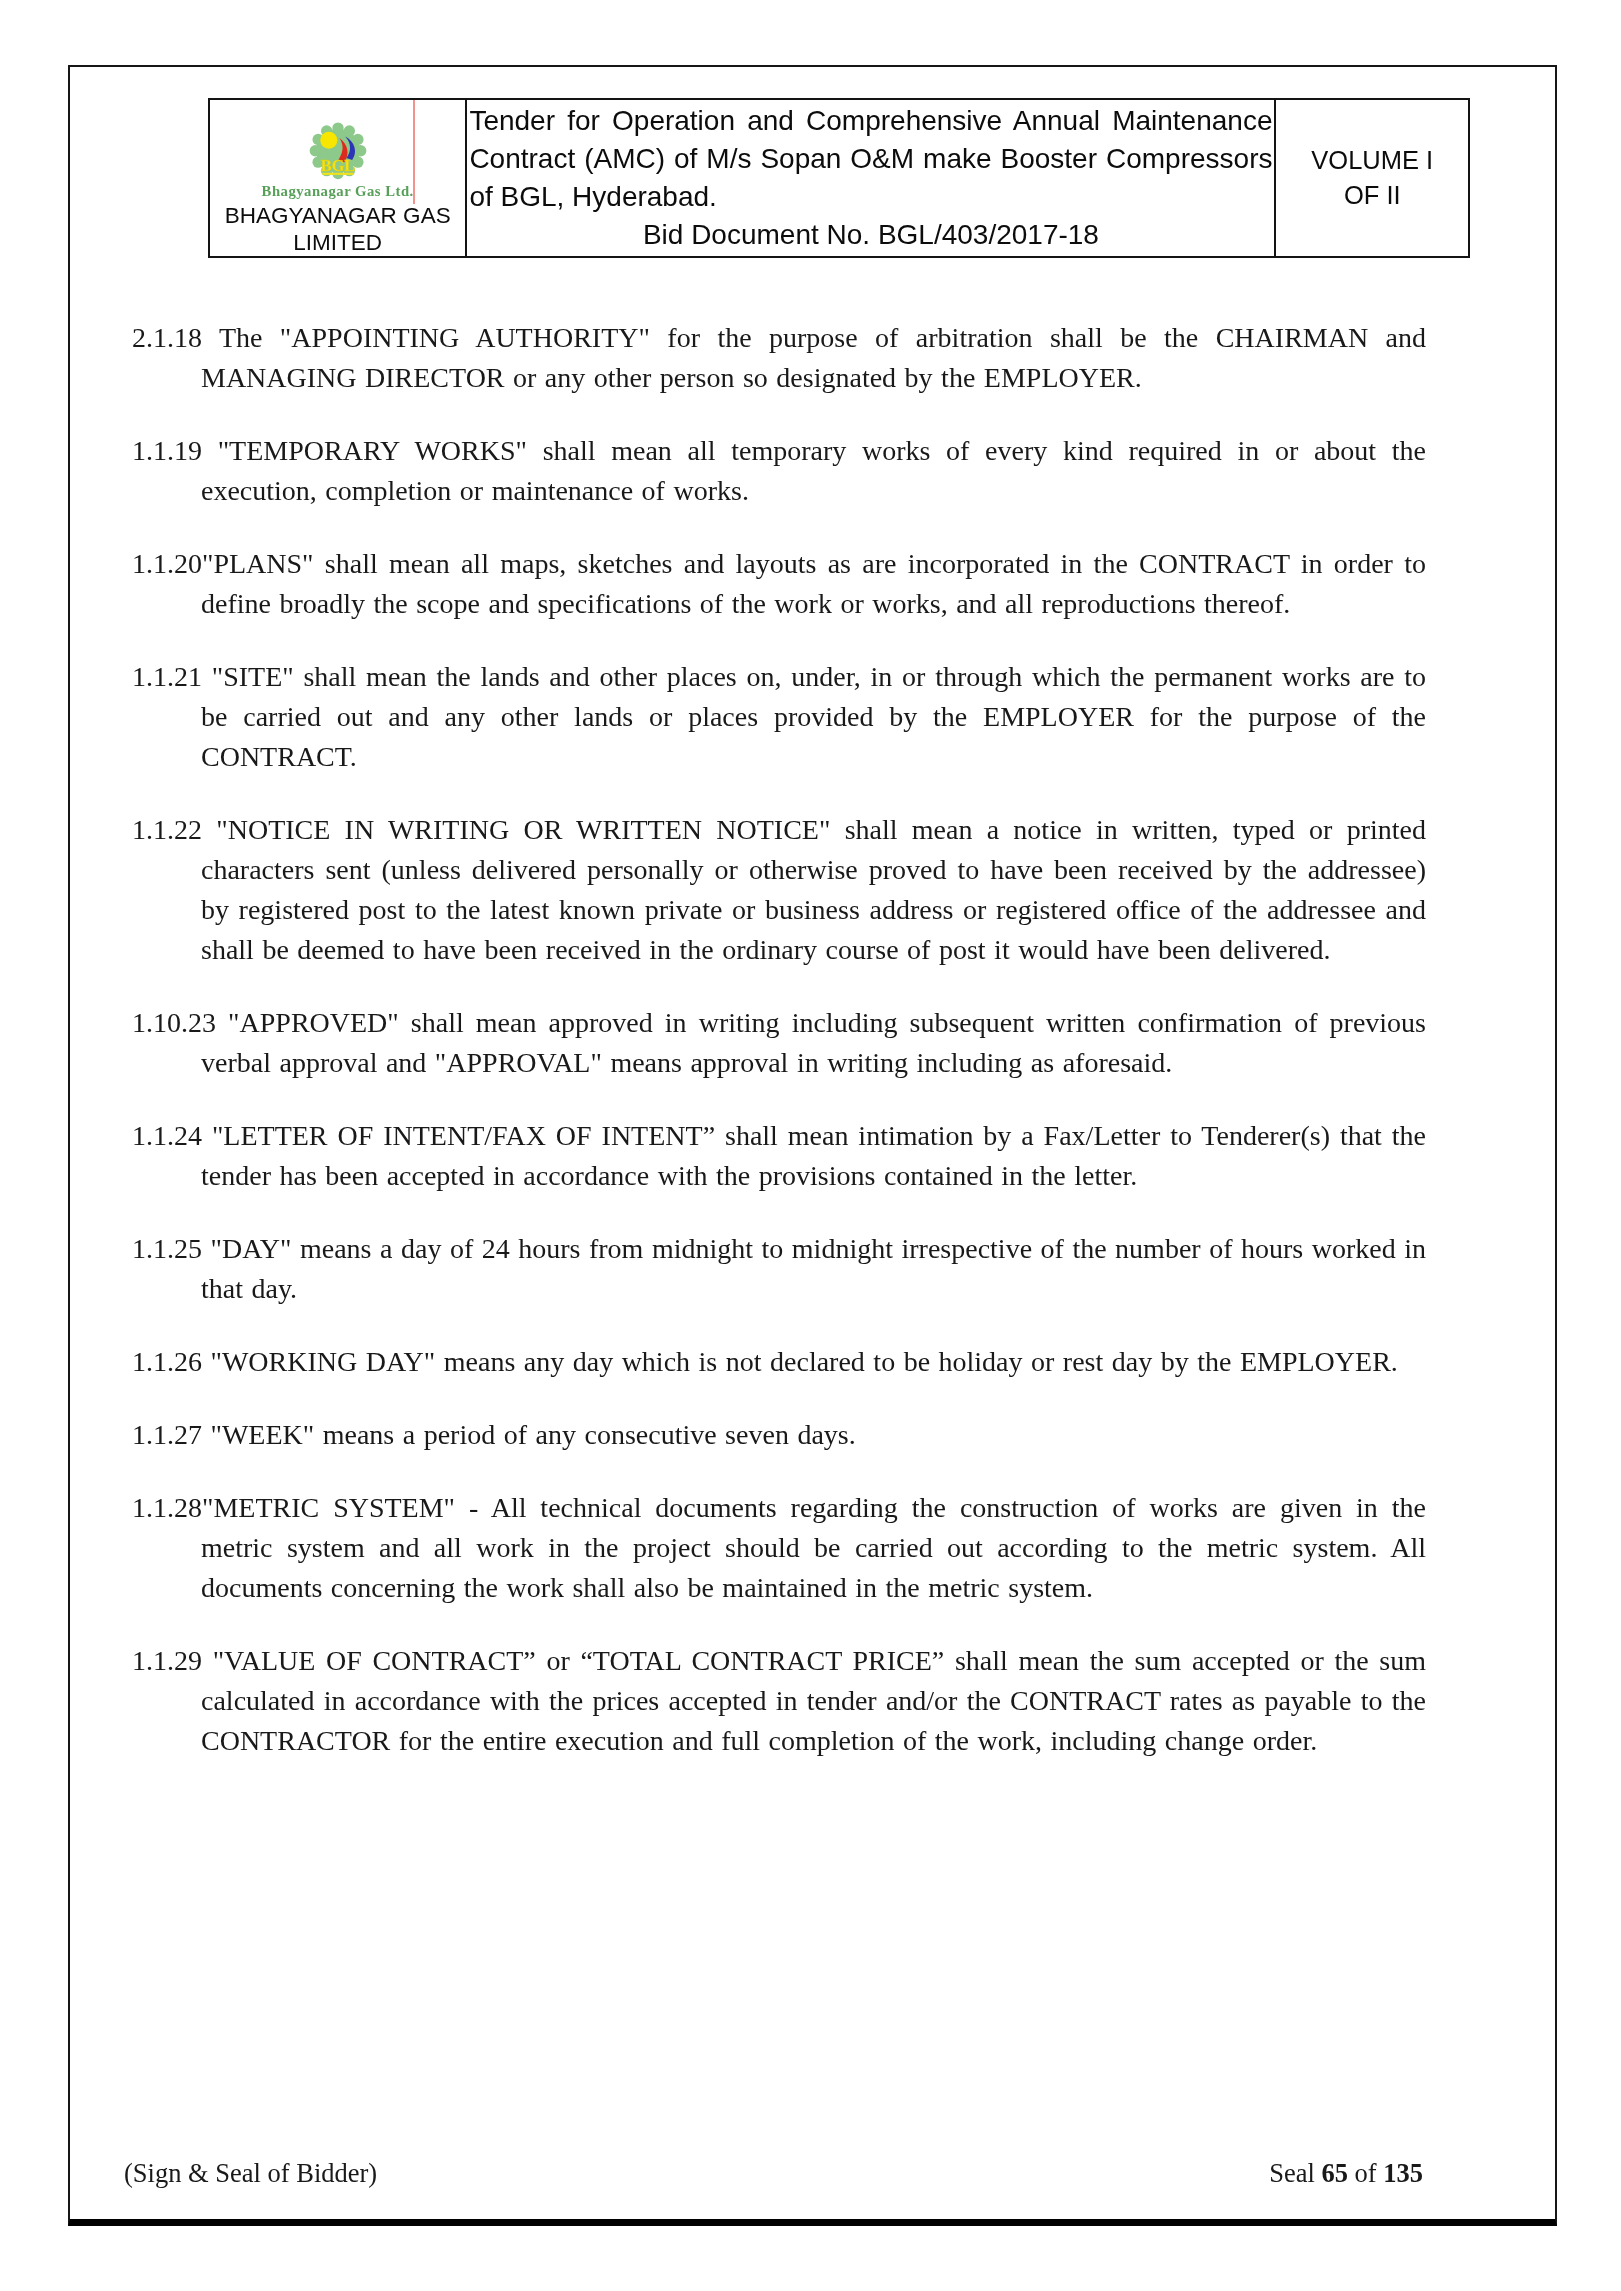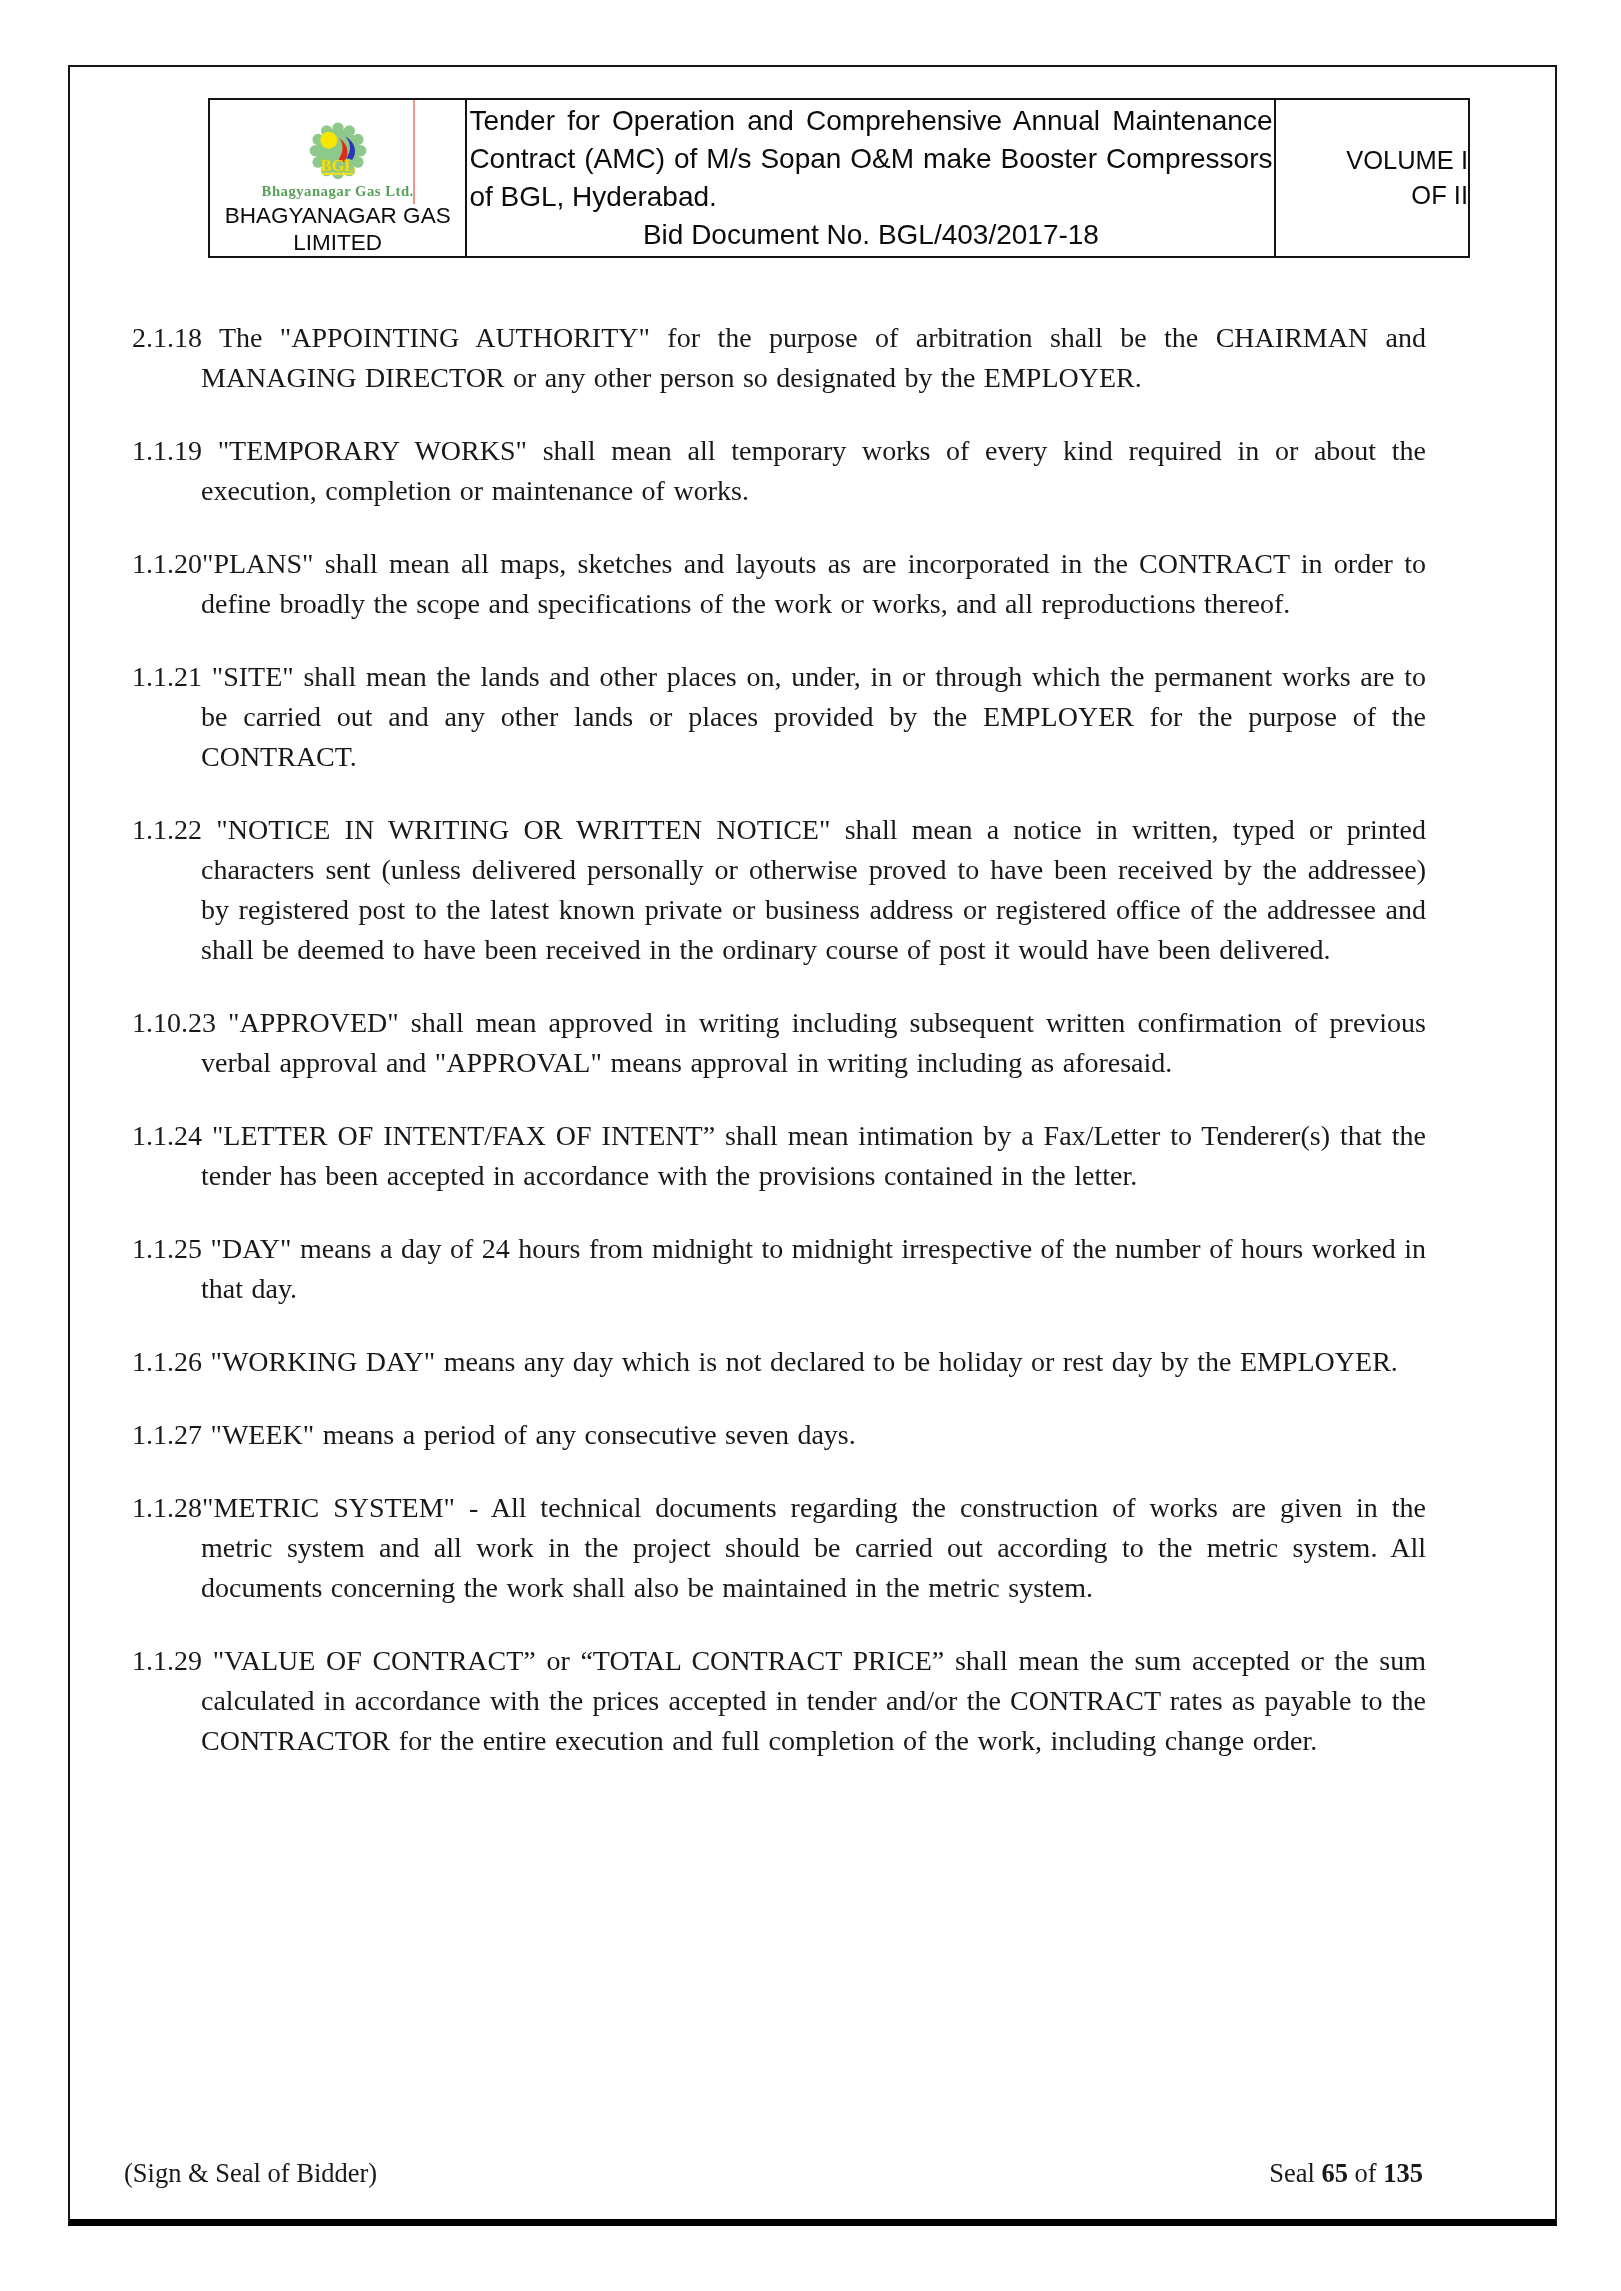--- a/index.html
+++ b/index.html
@@ -22,21 +22,21 @@
   .logo-small-name{font-family:"Liberation Serif",serif;font-weight:bold;
                    font-size:14.7px;color:#58a05a;letter-spacing:0.5px;line-height:16.7px;}
   .org-name{font-family:"Liberation Sans",sans-serif;font-size:22.5px;line-height:26.5px;
             color:#0d0d0d;text-align:center;margin-top:2.9px;}
   .cell-title{width:811px;border-right:2px solid #141414;
               font-family:"Liberation Sans",sans-serif;font-size:28px;line-height:38px;
               color:#0c0c0c;padding:2px 2px;}
   .title-main{text-align:justify;}
   .title-docno{text-align:center;}
   .cell-volume{width:192px;display:flex;flex-direction:column;justify-content:center;
-               align-items:flex-end;font-family:"Liberation Sans",sans-serif;
+               align-items:center;font-family:"Liberation Sans",sans-serif;
                font-size:25.5px;line-height:35px;color:#0c0c0c;text-align:center;}
 
   
   .content{position:absolute;left:132px;top:318px;width:1294px;}
   .clause{margin:0 0 33px 0;padding-left:69px;text-indent:-69px;
           text-align:justify;font-size:28px;line-height:40px;color:#191919;
           word-spacing:1.5px;}
   .clause .cnum{white-space:nowrap;}
 
   

